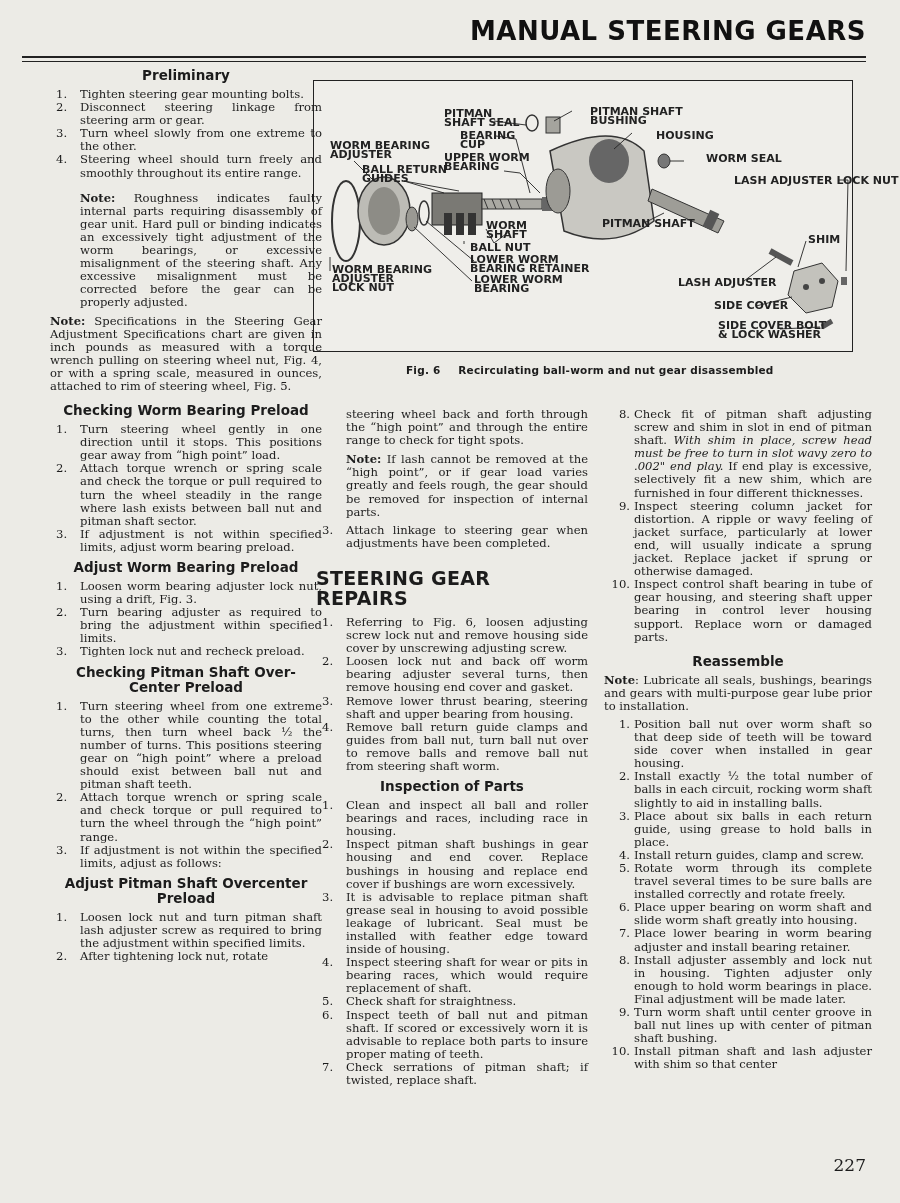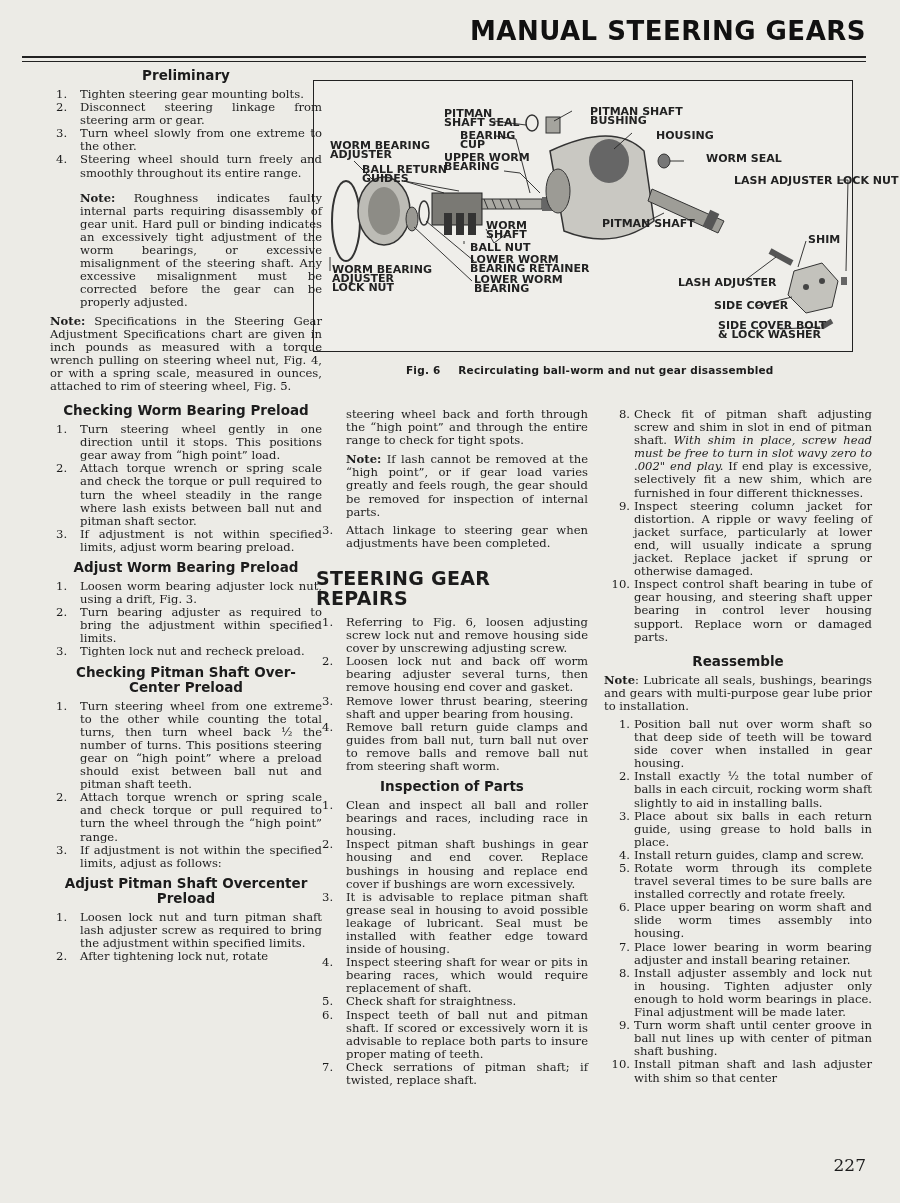--- a/index.html
+++ b/index.html
@@ -243,21 +243,21 @@
   </ol>
 
   <h3 style="margin-top:10px">Reassemble</h3>
   <p class="note"><b>Note</b><span>: Lubricate all seals, bushings, bearings and gears with multi-purpose gear lube prior to installation.</span></p>
   <ol>
     <li><span class="num">1.</span><span>Position ball nut over worm shaft so that deep side of teeth will be toward side cover when installed in gear housing.</span></li>
     <li><span class="num">2.</span><span>Install exactly ½ the total number of balls in each circuit, rocking worm shaft slightly to aid in installing balls.</span></li>
     <li><span class="num">3.</span><span>Place about six balls in each return guide, using grease to hold balls in place.</span></li>
     <li><span class="num">4.</span><span>Install return guides, clamp and screw.</span></li>
     <li><span class="num">5.</span><span>Rotate worm through its complete travel several times to be sure balls are installed correctly and rotate freely.</span></li>
-    <li><span class="num">6.</span><span>Place upper bearing on worm shaft and slide worm times assembly into housing.</span></li>
+    <li><span class="num">6.</span><span>Place upper bearing on worm shaft and slide worm shaft greatly into housing.</span></li>
     <li><span class="num">7.</span><span>Place lower bearing in worm bearing adjuster and install bearing retainer.</span></li>
     <li><span class="num">8.</span><span>Install adjuster assembly and lock nut in housing. Tighten adjuster only enough to hold worm bearings in place. Final adjustment will be made later.</span></li>
     <li><span class="num">9.</span><span>Turn worm shaft until center groove in ball nut lines up with center of pitman shaft bushing.</span></li>
     <li><span class="num">10.</span><span>Install pitman shaft and lash adjuster with shim so that center</span></li>
   </ol>
 </div>
 
 <div class="page-number">227</div>
 
 </body></html>

